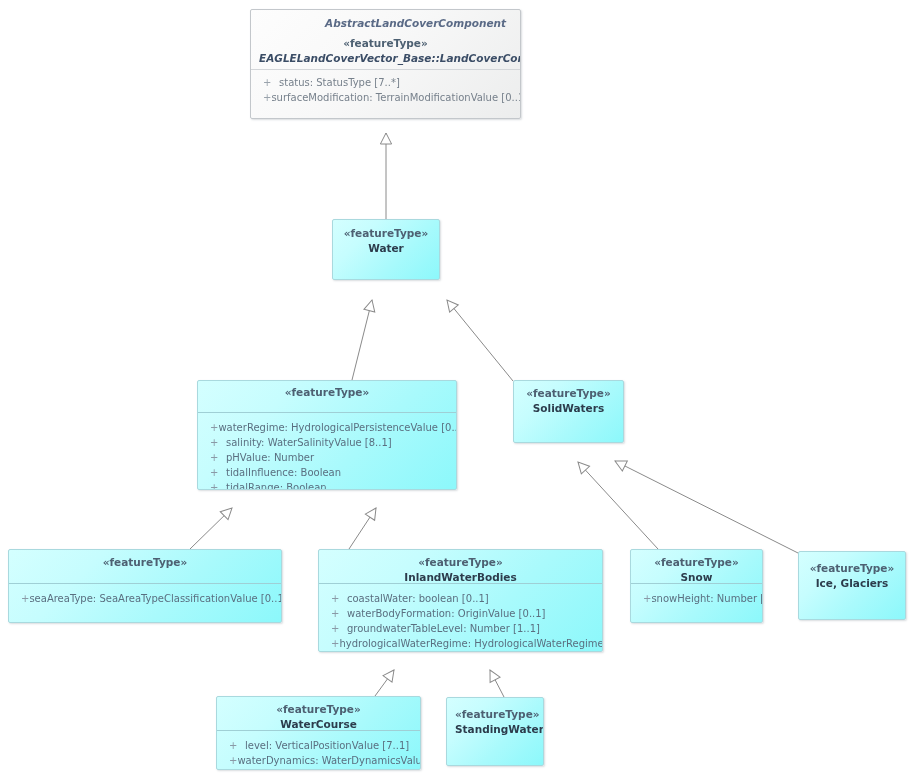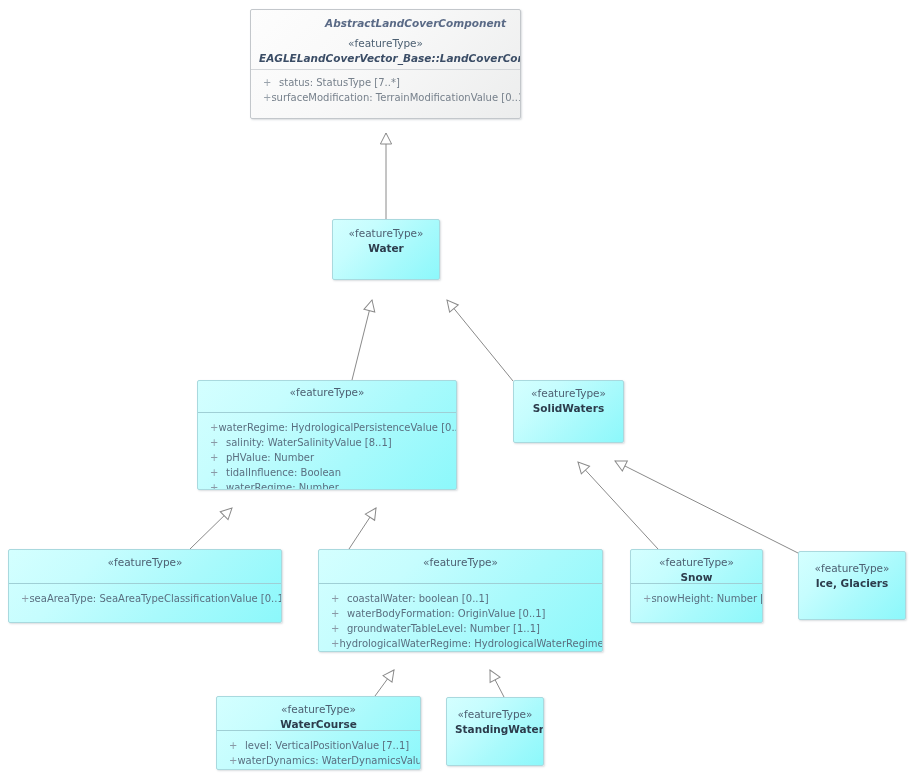--- a/index.html
+++ b/index.html
@@ -57,20 +57,21 @@
     color: #5a6a86;
     text-align: right;
     padding: 0 6px 0 0;
     line-height: 14px;
   }
   .stereotype {
     font-size: 10.5px;
     color: #4d6072;
     line-height: 15px;
     white-space: nowrap;
+    font-weight: bold;
   }
   .class-name {
     font-size: 10.5px;
     font-weight: bold;
     color: #2c3c4c;
     line-height: 15px;
     white-space: nowrap;
   }
   .class-name.italic {
     font-style: italic;
@@ -172,21 +173,21 @@
       <div class="attr-row">
         <span class="attr-vis">+</span>
         <span class="attr-text">pHValue: Number</span>
       </div>
       <div class="attr-row">
         <span class="attr-vis">+</span>
         <span class="attr-text">tidalInfluence: Boolean</span>
       </div>
       <div class="attr-row">
         <span class="attr-vis">+</span>
-        <span class="attr-text">waterRegime: Number</span>
+        <span class="attr-text">tidalRange: Boolean</span>
       </div>
     </div>
   </div>
 
   <div class="uml-box cyan" style="left:513px; top:380px; width:111px; height:63px;">
     <div class="box-header" style="padding-top:5px;">
       <div class="stereotype">«featureType»</div>
       <div class="class-name">SolidWaters</div>
     </div>
   </div>
@@ -199,20 +200,21 @@
       <div class="attr-row">
         <span class="attr-vis">+</span>
         <span class="attr-text">seaAreaType: SeaAreaTypeClassificationValue [0..1]</span>
       </div>
     </div>
   </div>
 
   <div class="uml-box cyan" style="left:318px; top:549px; width:285px; height:103px;">
     <div class="box-header has-attrs" style="height:34px; padding-top:5px;">
       <div class="stereotype">«featureType»</div>
+      <div class="class-name">InlandWaterBodies</div>
     </div>
     <div class="attrs" style="padding-top:7px;">
       <div class="attr-row">
         <span class="attr-vis">+</span>
         <span class="attr-text">coastalWater: boolean [0..1]</span>
       </div>
       <div class="attr-row">
         <span class="attr-vis">+</span>
         <span class="attr-text">waterBodyFormation: OriginValue [0..1]</span>
       </div>

